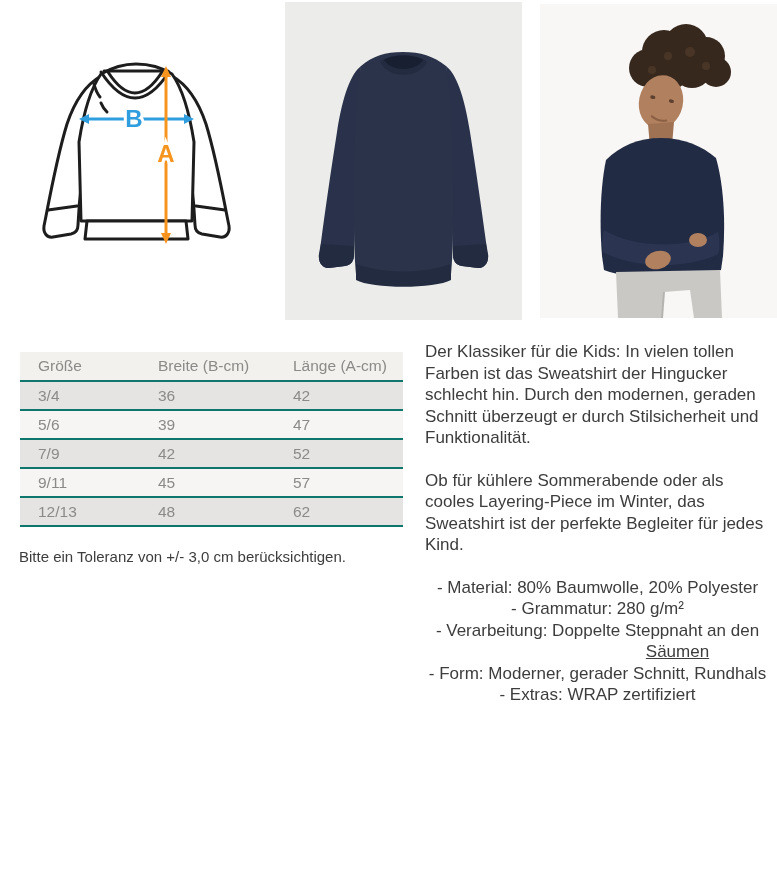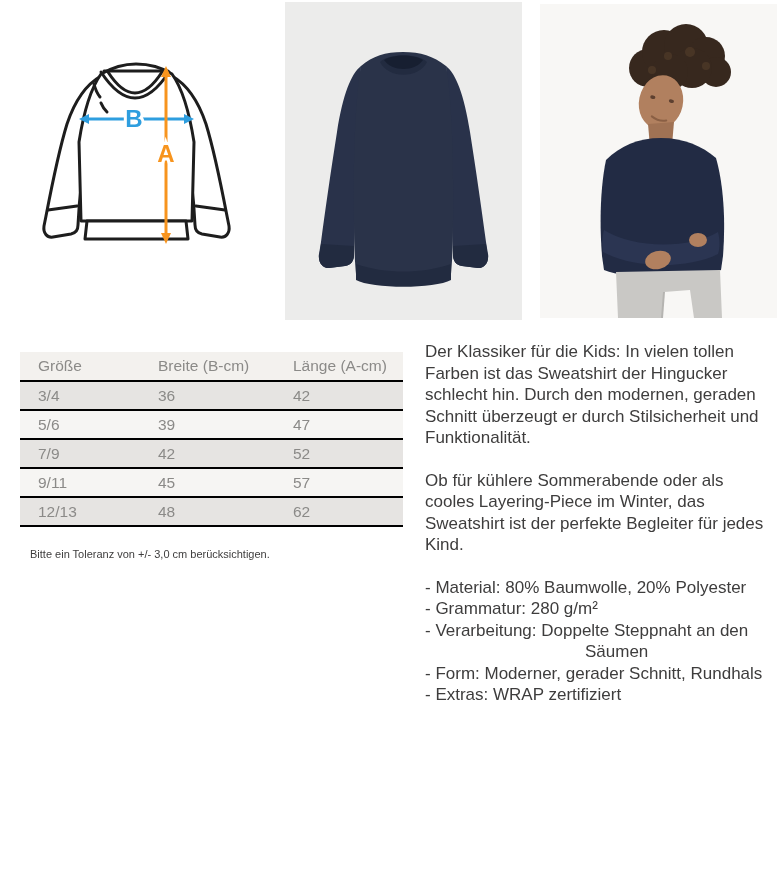--- a/index.html
+++ b/index.html
@@ -22,34 +22,34 @@
 
   
   table.size-table {
     position:absolute; left:20px; top:352px; width:383px;
     border-collapse:separate; border-spacing:0; table-layout:fixed;
     font-size:15.5px; color:#8b8a88; font-weight:400;
   }
   .size-table col.c1 { width:120px; } .size-table col.c2 { width:135px; } .size-table col.c3 { width:128px; }
   .size-table th, .size-table td {
     text-align:left; font-weight:400; padding:0 0 0 18px; height:27px;
-    border-bottom:2px solid #000000; white-space:nowrap; overflow:hidden;
+    border-bottom:2px solid #0f766e; white-space:nowrap; overflow:hidden;
   }
   .size-table thead th { background:#f3f1ee; height:28px; }
   .size-table tbody tr:nth-child(odd) td { background:#e6e4e2; }
   .size-table tbody tr:nth-child(even) td { background:#f6f5f3; }
 
-  .tolerance-note { position:absolute; left:30px; top:548px; font-size:11px; color:#3e3d3d;text-align:center; }
+  .tolerance-note { position:absolute; left:19px; top:548px; font-size:15px; color:#3e3d3d;text-align:center; }
 
   
   .description { position:absolute; left:425px; top:341px; width:345px; font-size:17px; line-height:21.5px; }
   .description p { margin:0 0 21px 0; }
   .spec-list { margin:0; }
-  .spec { min-height:21.5px; }
-  .spec-cont { margin-left:160px; }
+  .spec { min-height:21.5px;text-align:center; }
+  .spec-cont { margin-left:160px;text-decoration:underline; }
 
   svg text.measure-label {
     font-family:"Liberation Sans", sans-serif; font-weight:bold; font-size:24px;
     paint-order:stroke; stroke:#ffffff; stroke-width:6px; text-anchor:middle;
   }
 </style>
 </head>
 <body>
 
 <div class="stage">

